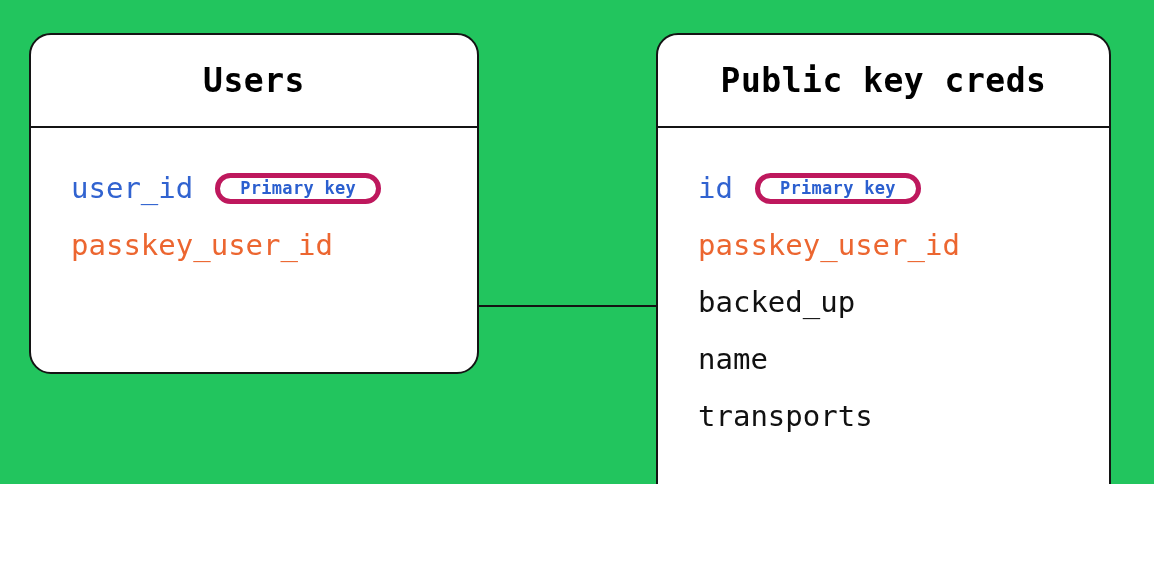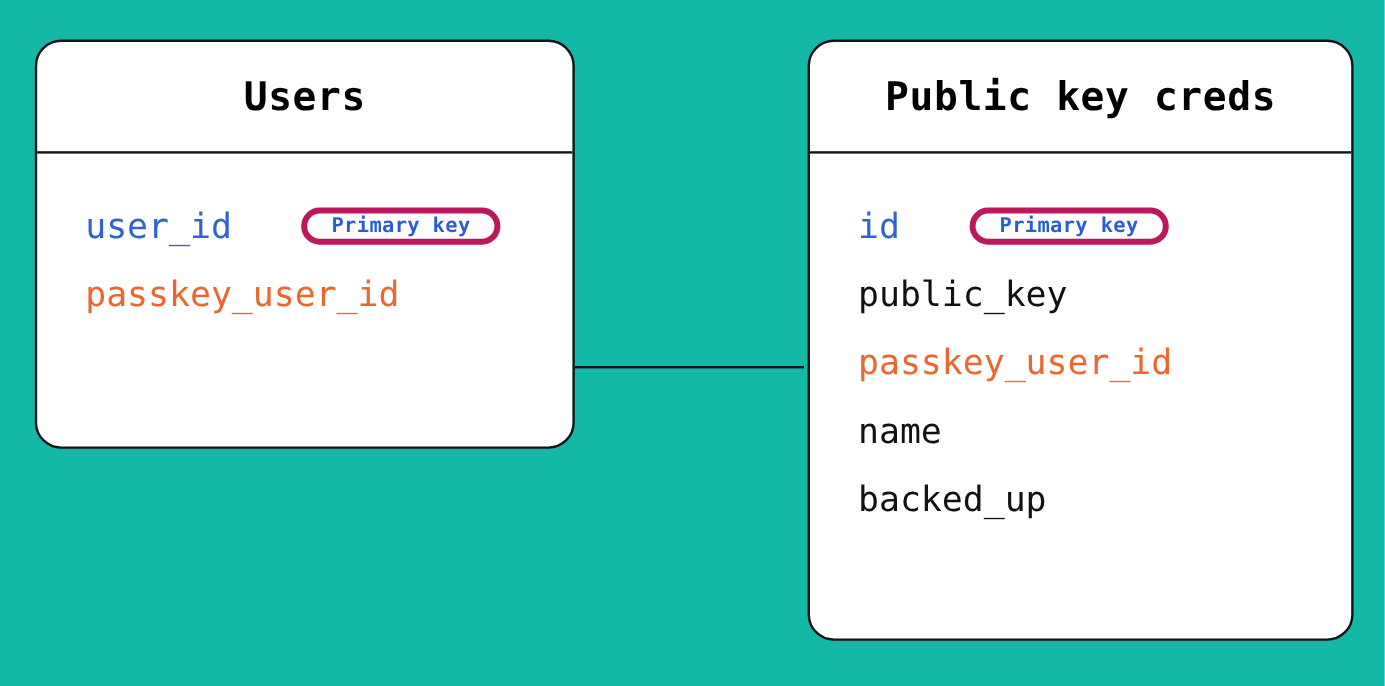--- a/index.html
+++ b/index.html
@@ -10,43 +10,43 @@
   body {
     width: 1154px;
     height: 572px;
     font-family: "DejaVu Sans Mono", "Liberation Mono", monospace;
     -webkit-font-smoothing: antialiased;
   }
 
   #canvas {
     position: relative;
     width: 1154px;
-    height: 572px;
+    height: 484px;
     overflow: hidden;
-    background: #14b8a6;
+    background: #22c55e;
   }
 
   
   .entity {
     position: absolute;
     box-sizing: border-box;
     background: #ffffff;
     border: 2px solid #141414;
     border-radius: 22px;
   }
 
   #entity-users {
     left: 29px;
     top: 33px;
     width: 450px;
     height: 341px;
   }
 
   #entity-pkc {
-    left: 673px;
+    left: 656px;
     top: 33px;
     width: 455px;
     height: 501px;
   }
 
   .entity-header {
     position: relative;
     height: 93px;
     display: flex;
     align-items: center;
@@ -69,21 +69,20 @@
     padding: 32px 0 0 0;
     box-sizing: border-box;
   }
 
   .field-row {
     height: 57px;
     display: flex;
     align-items: center;
     padding-left: 40px;
     box-sizing: border-box;
-    gap: 36px;
   }
 
   .field-name {
     font-family: "DejaVu Sans Mono", "Liberation Mono", monospace;
     font-size: 29px;
     line-height: 1;
     color: #111111;
     white-space: nowrap;
   }
   .field-name.key   { color: #3163d0; }
@@ -156,33 +155,33 @@
     </div>
     <div class="entity-fields">
 
       <div class="field-row">
         <span class="field-name key">id</span>
         <span class="pk-badge">
           <span class="pk-badge-label">Primary key</span>
         </span>
       </div>
 
+
       <div class="field-row">
-        <span class="field-name">public_key</span>
+        <span class="field-name fk">passkey_user_id</span>
       </div>
 
       <div class="field-row">
-        <span class="field-name fk">passkey_user_id</span>
+        <span class="field-name">backed_up</span>
       </div>
 
       <div class="field-row">
         <span class="field-name">name</span>
       </div>
 
       <div class="field-row">
-        <span class="field-name">backed_up</span>
+        <span class="field-name">transports</span>
       </div>
-
 
     </div>
   </div>
 
 </div>
 
 </body></html>

